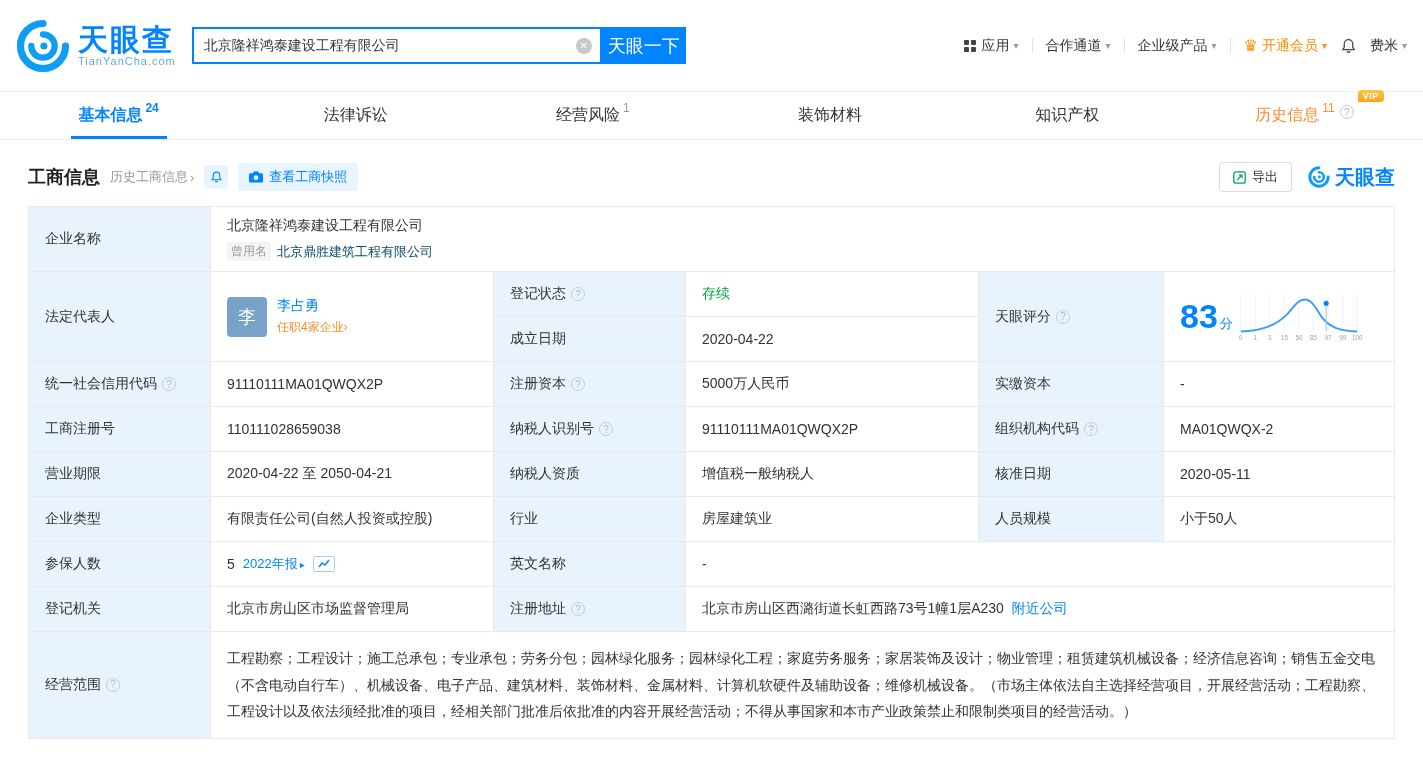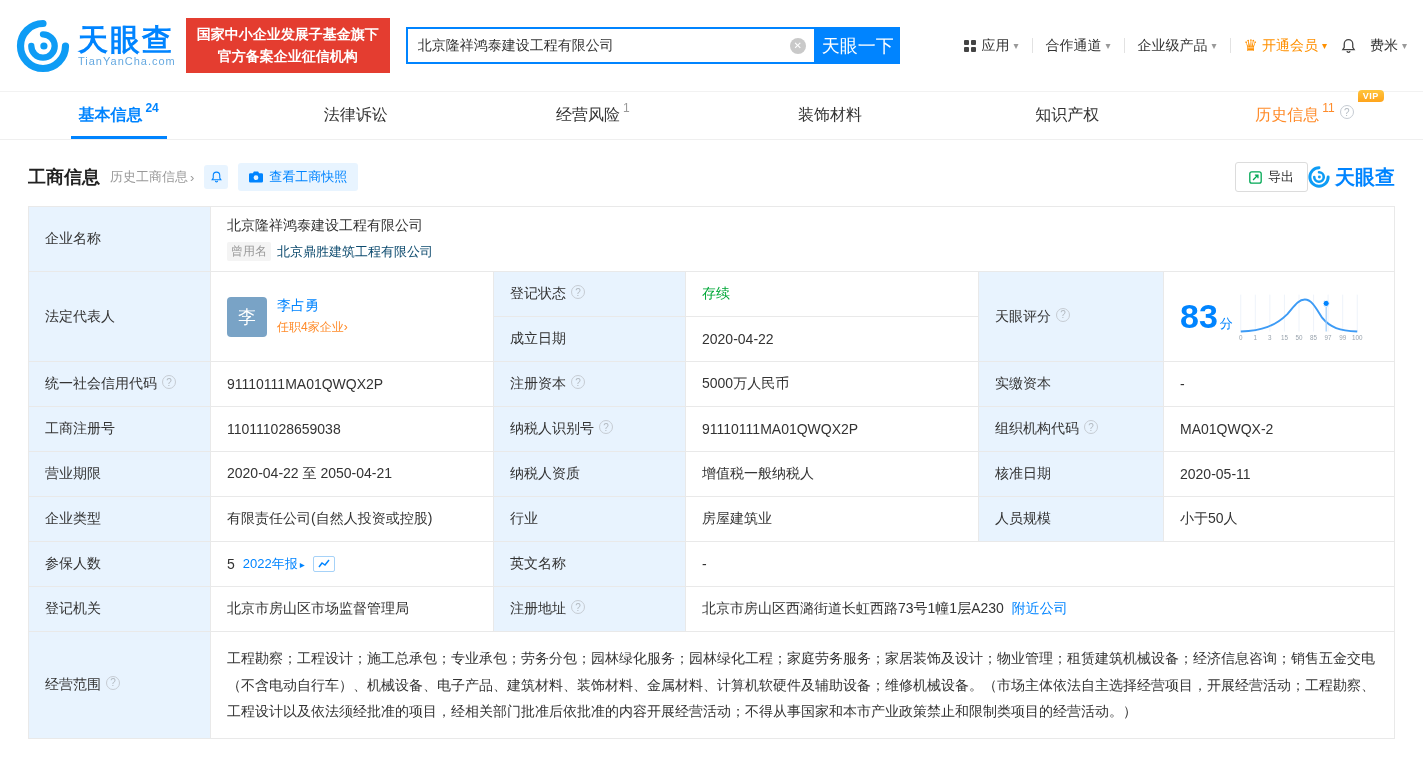--- a/index.html
+++ b/index.html
@@ -56,21 +56,21 @@
     vertical-align:1px; flex:none; }
 
   
   .sec { display:flex; align-items:center; gap:10px; margin:22px 28px 14px; }
   .sec-title { font-size:18px; font-weight:bold; color:#222; }
   .hist-link { font-size:13px; color:#999; cursor:pointer; display:flex; align-items:center; gap:2px; }
   .bell-box { width:24px; height:24px; background:#e8f4ff; border-radius:3px; display:flex;
     align-items:center; justify-content:center; cursor:pointer; }
   .snapshot-btn { display:flex; align-items:center; gap:6px; background:#e8f4ff; color:#0084ff;
     font-size:13px; padding:5px 11px; border-radius:3px; border:none; cursor:pointer; font-family:inherit; }
-  .sec-right { margin-left:auto; display:flex; align-items:center; }
+  .sec-right { margin-left:auto; display:flex; align-items:center; gap:16px; }
   .export-btn { display:flex; align-items:center; gap:6px; border:1px solid #dcdcdc; border-radius:3px;
     padding:5px 13px; font-size:13px; color:#333; background:#fff; cursor:pointer; font-family:inherit; }
   .watermark { display:flex; align-items:center; gap:5px; color:#0084ff; font-weight:bold; font-size:20px; }
 
   
   table.info { border-collapse:collapse; table-layout:fixed; width:1367px; margin:0 28px; }
   .info td { border:1px solid #e9e9e9; padding:10px 16px; font-size:14px; color:#333; vertical-align:middle;
     word-break:break-all; }
   .info td.lbl { background:#e8f3fe; }
   .info tr.h45 td { height:45px; padding-top:6px; padding-bottom:6px; }
@@ -90,42 +90,38 @@
   .score-big { font-size:34px; font-weight:bold; color:#0084ff; }
   .score-unit { font-size:13px; color:#0084ff; margin-left:2px; }
   .insured { display:flex; align-items:center; gap:8px; }
   .insured .blue-link { font-size:13px; display:flex; align-items:center; gap:2px; }
   .tri { font-size:10px; }
   .trend-box { border:1px solid #a6d2f8; border-radius:2px; padding:2px 4px; display:inline-flex;
     align-items:center; background:#fff; cursor:pointer; }
   .addr-link { color:#0084ff; margin-left:8px; cursor:pointer; }
   .scope-text { line-height:1.9; color:#333; }
   td.scope-cell { padding:13px 16px; vertical-align:top; }
-  td.lbl .lblwrap { display:flex; }
+  td.lbl .lblwrap { display:flex; align-items:center; }
 </style>
 </head>
 <body>
 
 <header class="top">
   <div class="logo">
     <svg width="54" height="54" viewBox="0 0 60 60">
       <path d="M30 5 A25 25 0 1 0 55 30" stroke="#0e9cf5" stroke-width="8" fill="none" stroke-linecap="round"></path>
       <path d="M30 17 A13 13 0 1 1 17 30" stroke="#0e9cf5" stroke-width="7" fill="none" stroke-linecap="round"></path>
       <circle cx="31" cy="30" r="4" fill="#0e9cf5"></circle>
     </svg>
     <div class="logo-text">
       <div class="logo-title">天眼查</div>
       <div class="logo-sub">TianYanCha.com</div>
     </div>
   </div>
 
-  <div class="gov-badge">
-    <div>国家中小企业发展子基金旗下</div>
-    <div>官方备案企业征信机构</div>
-  </div>
 
   <div class="search-block">
     <div class="search-row">
       <div class="search-input-wrap">
         <input type="text" value="北京隆祥鸿泰建设工程有限公司" style="">
         <span class="clear-icon">✕</span>
       </div>
       <button class="search-btn">天眼一下</button>
     </div>
   </div>

